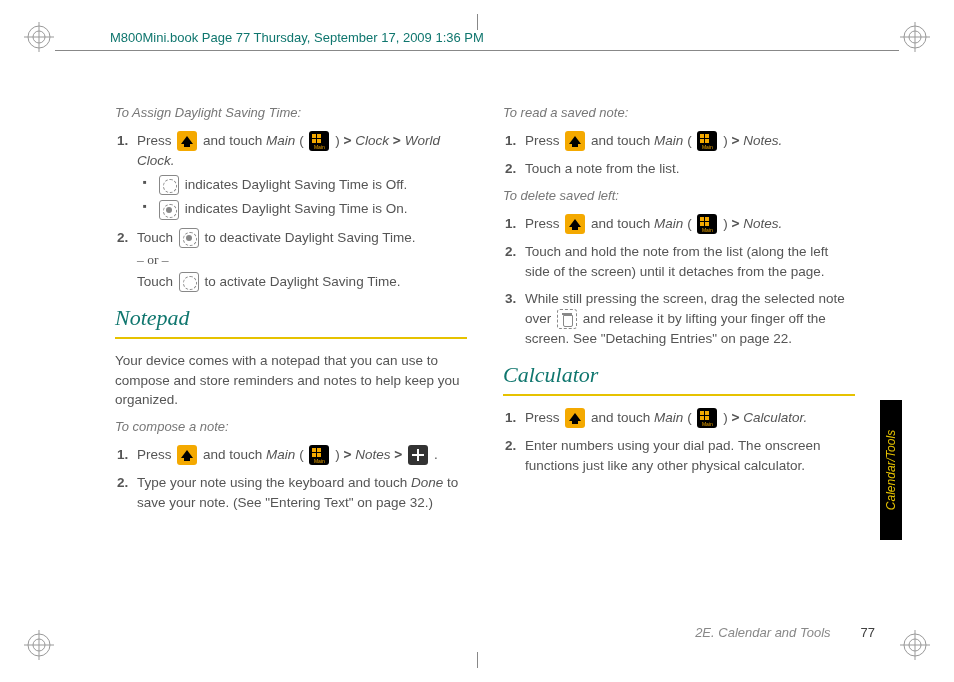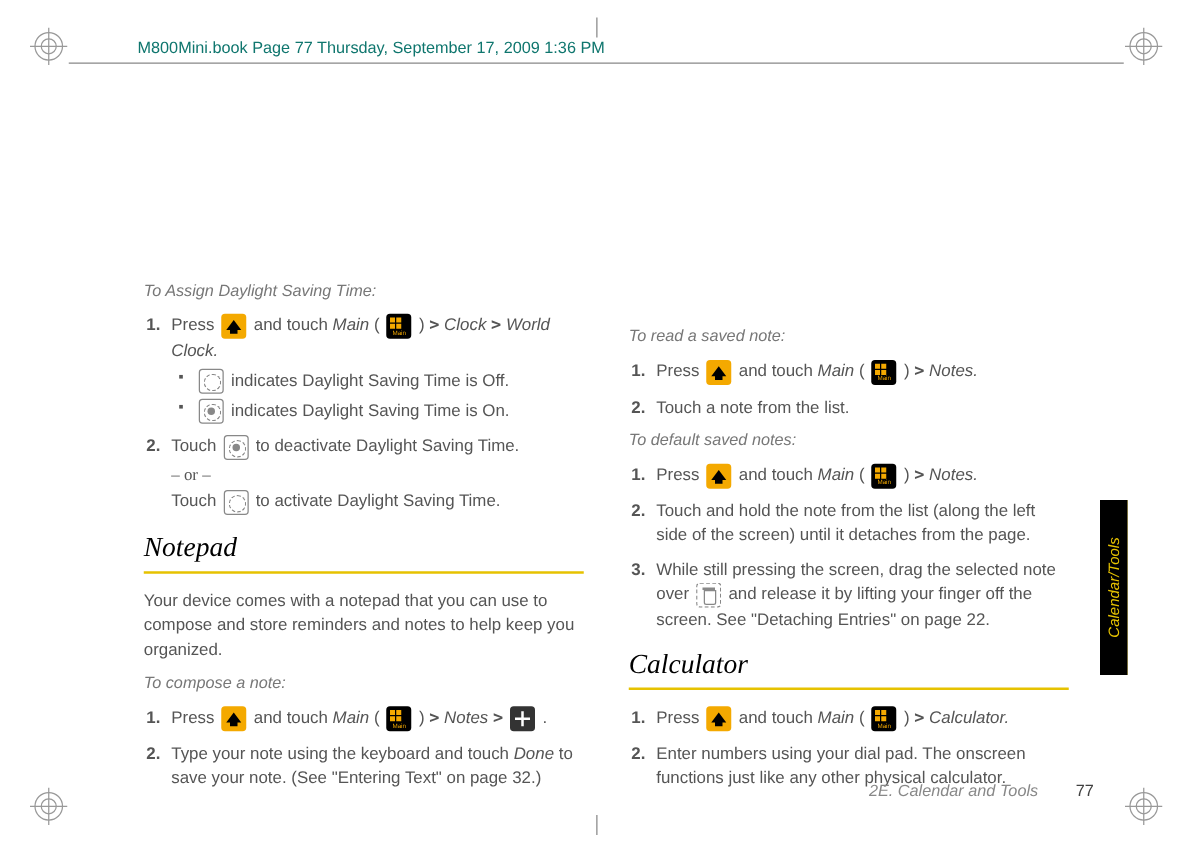--- a/index.html
+++ b/index.html
@@ -11,27 +11,27 @@
   .regmark.tl { top: 20px; left: 22px; }
   .regmark.tr { top: 20px; right: 22px; }
   .regmark.bl { bottom: 20px; left: 22px; }
   .regmark.br { bottom: 20px; right: 22px; }
 
   .header-bar { position: absolute; top: 30px; left: 110px; font-size: 13px; color: #0f766e; }
   .header-rule { position: absolute; top: 50px; left: 55px; right: 55px; border-top: 1px solid #888; }
   .top-tick   { position: absolute; top: 14px; left: 50%; width: 1px; height: 16px; background: #888; }
   .bottom-tick{ position: absolute; bottom: 14px; left: 50%; width: 1px; height: 16px; background: #888; }
 
-  .page-area { position: absolute; top: 100px; left: 115px; width: 740px; height: 540px; display: flex; gap: 36px; align-items: flex-end; }
+  .page-area { position: absolute; top: 100px; left: 115px; width: 740px; height: 540px; display: flex; gap: 36px; }
   .col { width: 352px; font-size: 13.5px; line-height: 1.45; color: #555; }
   .col p { margin: 4px 0 8px 0; }
 
   .subhead { font-style: italic; color: #777; font-size: 13px; margin: 4px 0 6px 0; }
 
-  h2.section { font-family: Georgia, 'Times New Roman', serif; font-weight: normal; font-style: italic; font-size: 22px; color: #000000; margin: 10px 0 0 0; }
+  h2.section { font-family: Georgia, 'Times New Roman', serif; font-weight: normal; font-style: italic; font-size: 22px; color: #0f766e; margin: 10px 0 0 0; }
   .underline-yellow { border-bottom: 2px solid #e6c200; margin: 3px 0 12px 0; width: 100%; }
 
   ol.steps { list-style: none; margin: 0 0 6px 0; padding-left: 18px; }
   ol.steps > li { position: relative; padding-left: 4px; margin-bottom: 8px; }
   ol.steps > li .num { position: absolute; left: -16px; font-weight: bold; color: #555; }
 
   ul.sub { list-style: none; margin: 4px 0 4px 6px; }
   ul.sub > li { position: relative; padding-left: 14px; margin-bottom: 4px; }
   ul.sub > li::before { content: "■"; position: absolute; left: 0; top: 3px; font-size: 6px; color: #555; }
 
@@ -181,21 +181,21 @@
         <span class="ic main"><span class="lbl">Main</span></span>
         <span> ) </span>
         <span class="gt">&gt;</span>
         <span class="em-it">Notes.</span>
       </li>
       <li><span class="num">2.</span>
         <span>Touch a note from the list.</span>
       </li>
     </ol>
 
-    <p class="subhead">To default saved notes:</p>
+    <p class="subhead">To delete saved left:</p>
     <ol class="steps">
       <li><span class="num">1.</span>
         <span>Press </span>
         <span class="ic home"></span>
         <span> and touch </span>
         <span class="em-it">Main</span>
         <span> ( </span>
         <span class="ic main"><span class="lbl">Main</span></span>
         <span> ) </span>
         <span class="gt">&gt;</span>

